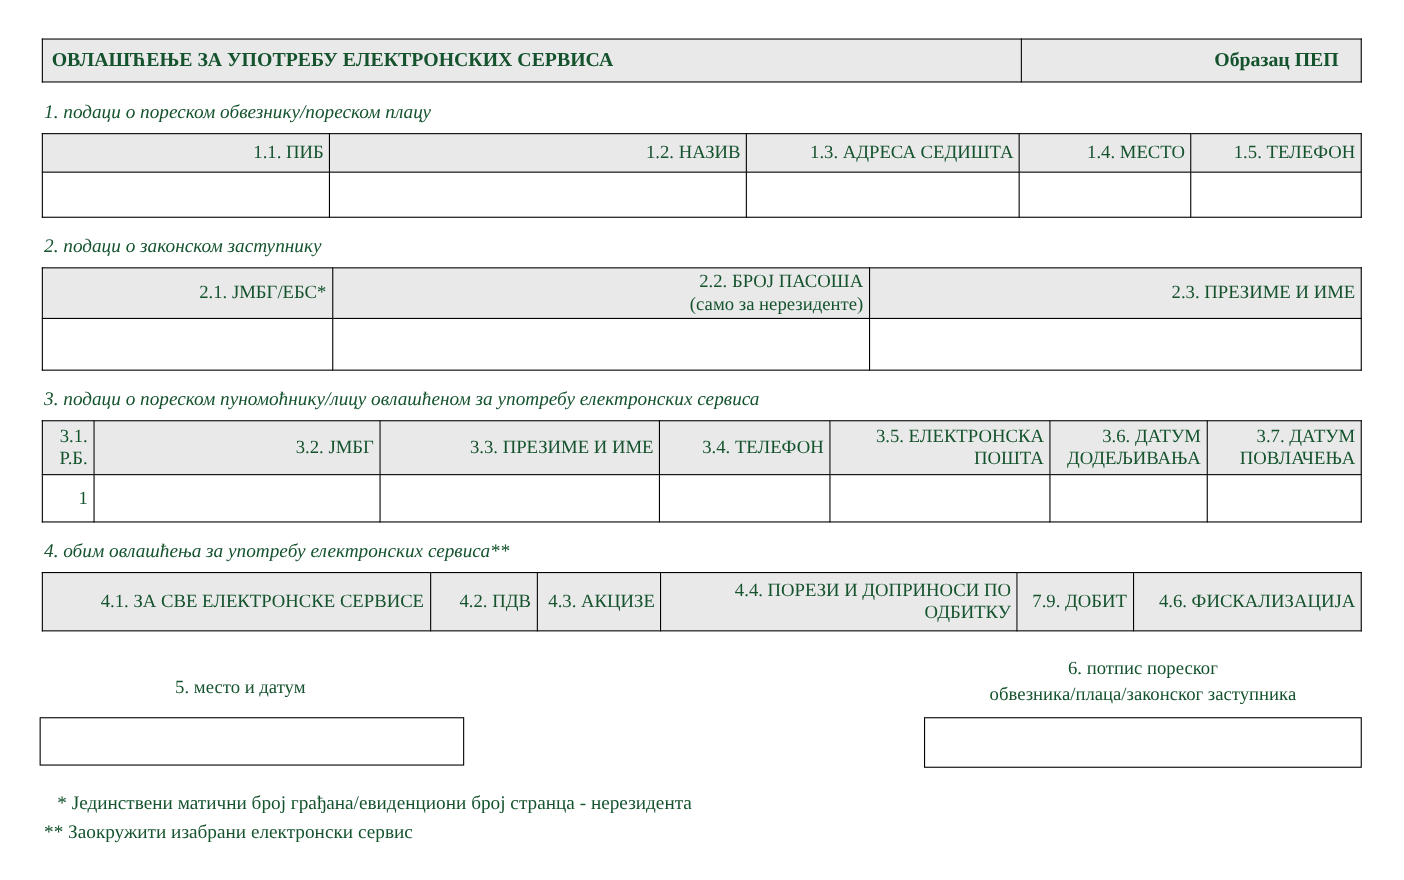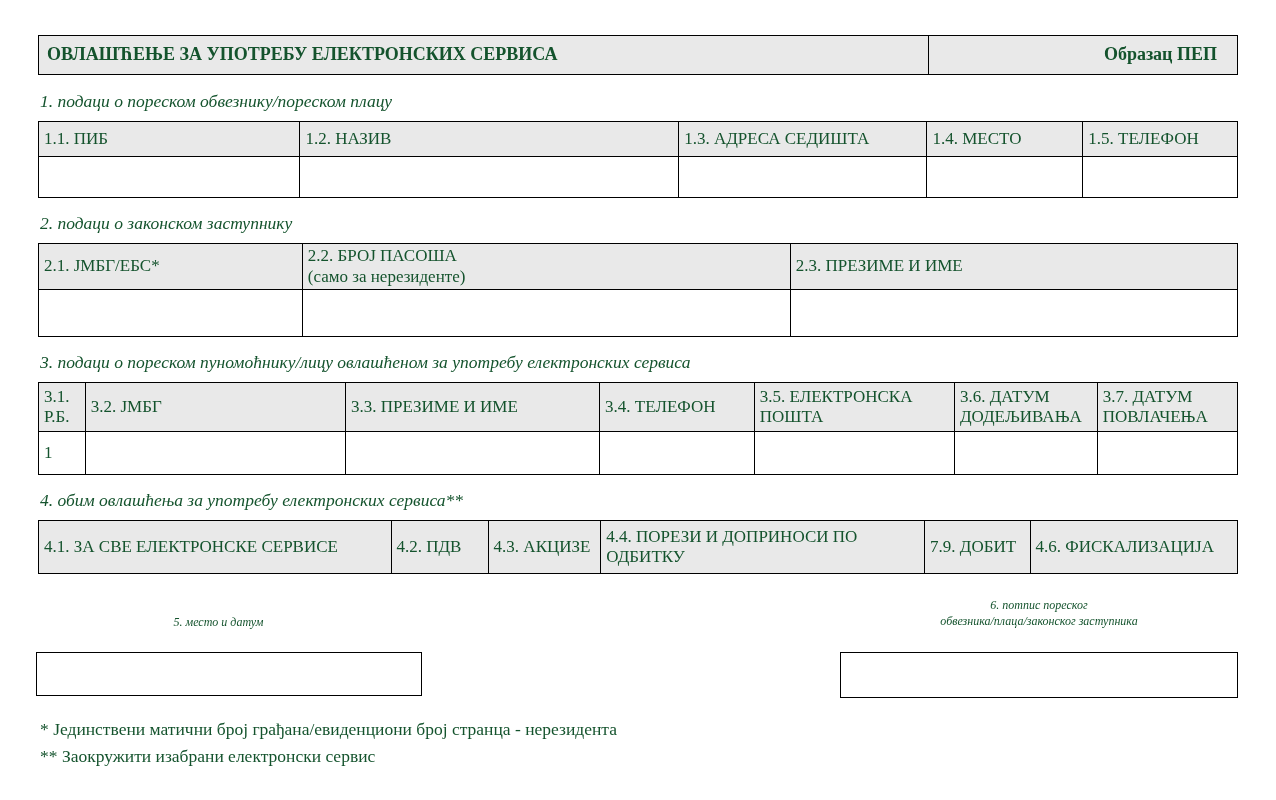--- a/index.html
+++ b/index.html
@@ -20,21 +20,21 @@
   }
   table {
     border-collapse: collapse;
     table-layout: fixed;
     width: 1200px;
   }
   th, td {
     border: 1.6px solid #000000;
     font-weight: normal;
     font-size: 17px;
-    text-align: left;
+    text-align: right;
     vertical-align: middle;
     padding: 2px 5px;
     white-space: pre-line;
     overflow: hidden;
     line-height: 1.22;
   }
   th { background: #e9e9e9; }
   
   .header-bar td {
     background: #e9e9e9;
@@ -54,43 +54,42 @@
   .t1 td { height: 36px; }
   .t2 th { height: 40px; }
   .t2 td { height: 42px; }
   .t3 th { height: 44px; }
   .t3 td { height: 38px; }
   .t4 th { height: 48px; }
   .m-s1 { margin-top: 16px; }
   
   .place-date-label, .signature-label {
     position: absolute;
-    font-style: italic;
-    font-size: 12px;
+    font-size: 17px;
     text-align: center;
     white-space: pre-line;
     line-height: 1.35;
   }
   .place-date-label { left: 26px; top: 614px; width: 385px; }
   .signature-label  { left: 840px; top: 597px; width: 398px; }
   .place-date-box, .signature-box {
     position: absolute;
     border: 1.6px solid #000000;
     background: #ffffff;
     box-sizing: border-box;
   }
   .place-date-box { left: 36px;  top: 652px; width: 386px; height: 44px; }
   .signature-box  { left: 840px; top: 652px; width: 398px; height: 46px; }
   .footnote {
     position: absolute;
     left: 40px;
     font-size: 17.5px;
     white-space: pre;
   }
-  .fn1 { top: 719px; }
+  .fn1 { top: 719px; margin-left: 12px; }
   .fn2 { top: 746px; }
 </style>
 </head>
 <body>
 
 <div class="page">
   <div class="content">
 
     <table class="header-bar">
       <colgroup>

